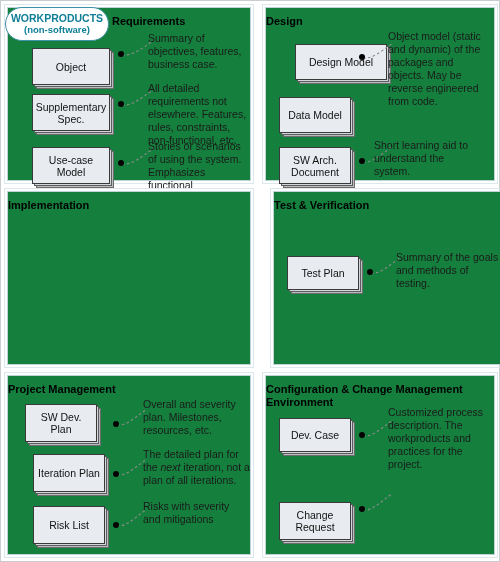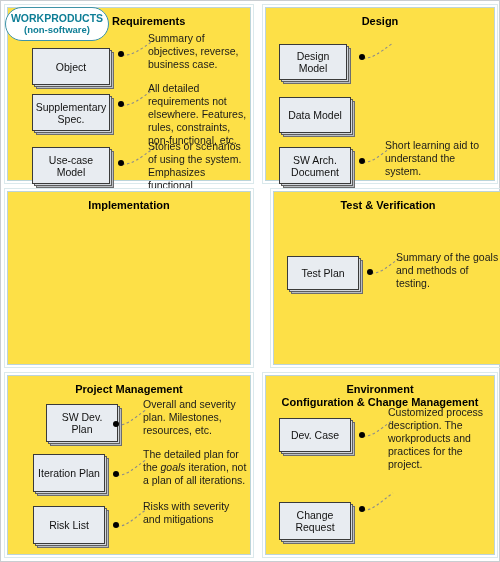--- a/index.html
+++ b/index.html
@@ -13,27 +13,27 @@
     position:absolute;left:0;top:0;width:500px;height:562px;
     box-sizing:border-box;
     border:1px solid #c9cdd1;
     background:#ffffff;
   }
   
   .quad{
     position:absolute;
     box-sizing:border-box;
     border:1px solid #bcd4da;
-    background:#fde047;
+    background:#15803d;
     outline:1px solid #dbe9ec;
     outline-offset:2px;
   }
   .q-title{
     position:absolute;left:0;right:0;top:6px;
-    text-align:center;
+    text-align:left;
     font-size:11px;
     font-weight:bold;
     color:#000;
     line-height:13px;
     letter-spacing:0px;
   }
   .q-title.two-line{line-height:13px;}
 
   
   .wp{
@@ -114,21 +114,21 @@
       <div class="shadow-a"></div>
       <div class="shadow-b"></div>
       <div class="face">Object</div>
     </div>
     <div class="leader" style="left:108px;top:30px;width:42px;height:22px;">
       <svg class="curve" width="42" height="22">
         <path d="M6 17 C 16 18, 24 12, 38 2" fill="none" stroke="#8c8c8c" stroke-width="1.1" stroke-dasharray="2.5,2.5"></path>
       </svg>
       <div class="dot" style="left:2px;top:13px;"></div>
     </div>
-    <div class="note" style="left:140px;top:24px;width:104px;">Summary of objectives, reverse, business case.</div>
+    <div class="note" style="left:140px;top:24px;width:104px;">Summary of objectives, features, business case.</div>
 
     <div class="wp" style="left:24px;top:86px;width:78px;height:37px;">
       <div class="shadow-a"></div>
       <div class="shadow-b"></div>
       <div class="face">Supplementary Spec.</div>
     </div>
     <div class="leader" style="left:108px;top:78px;width:42px;height:24px;">
       <svg class="curve" width="42" height="24">
         <path d="M6 19 C 16 20, 24 13, 38 3" fill="none" stroke="#8c8c8c" stroke-width="1.1" stroke-dasharray="2.5,2.5"></path>
       </svg>
@@ -146,50 +146,51 @@
         <path d="M6 18 C 16 19, 24 12, 38 2" fill="none" stroke="#8c8c8c" stroke-width="1.1" stroke-dasharray="2.5,2.5"></path>
       </svg>
       <div class="dot" style="left:2px;top:14px;"></div>
     </div>
     <div class="note" style="left:140px;top:132px;width:104px;">Stories or scenarios of using the system. Emphasizes functional requirements.</div>
   </div>
 
   <div class="quad" style="left:264px;top:6px;width:230px;height:174px;">
     <div class="q-title" style="top:7px;">Design</div>
 
-    <div class="wp" style="left:13px;top:36px;width:68px;height:36px;">
+    <div class="wp" style="left:29px;top:36px;width:92px;height:36px;">
       <div class="shadow-a"></div>
       <div class="shadow-b"></div>
       <div class="face">Design Model</div>
     </div>
     <div class="leader" style="left:91px;top:33px;width:40px;height:22px;">
       <svg class="curve" width="40" height="22">
         <path d="M6 17 C 15 18, 22 12, 36 2" fill="none" stroke="#8c8c8c" stroke-width="1.1" stroke-dasharray="2.5,2.5"></path>
       </svg>
       <div class="dot" style="left:2px;top:13px;"></div>
     </div>
+    <div class="note" style="left:122px;top:22px;width:104px;">Object model (static and dynamic) of the packages and objects. May be reverse engineered from code.</div>
 
     <div class="wp" style="left:13px;top:89px;width:72px;height:36px;">
       <div class="shadow-a"></div>
       <div class="shadow-b"></div>
       <div class="face">Data Model</div>
     </div>
 
     <div class="wp" style="left:13px;top:139px;width:72px;height:37px;">
       <div class="shadow-a"></div>
       <div class="shadow-b"></div>
       <div class="face">SW Arch. Document</div>
     </div>
     <div class="leader" style="left:91px;top:136px;width:40px;height:22px;">
       <svg class="curve" width="40" height="22">
         <path d="M6 18 C 15 19, 22 12, 36 2" fill="none" stroke="#8c8c8c" stroke-width="1.1" stroke-dasharray="2.5,2.5"></path>
       </svg>
       <div class="dot" style="left:2px;top:14px;"></div>
     </div>
-    <div class="note" style="left:119px;top:131px;width:104px;">Short learning aid to understand the system.</div>
+    <div class="note" style="left:108px;top:131px;width:104px;">Short learning aid to understand the system.</div>
   </div>
 
   <div class="quad" style="left:6px;top:190px;width:244px;height:174px;">
     <div class="q-title" style="top:7px;">Implementation</div>
   </div>
 
   <div class="quad" style="left:264px;top:190px;width:230px;height:174px;margin-left:8px;">
     <div class="q-title" style="top:7px;">Test &amp; Verification</div>
 
     <div class="wp" style="left:13px;top:64px;width:72px;height:34px;">
@@ -202,21 +203,21 @@
         <path d="M6 18 C 15 19, 22 12, 36 2" fill="none" stroke="#8c8c8c" stroke-width="1.1" stroke-dasharray="2.5,2.5"></path>
       </svg>
       <div class="dot" style="left:2px;top:14px;"></div>
     </div>
     <div class="note" style="left:122px;top:59px;width:104px;">Summary of the goals and methods of testing.</div>
   </div>
 
   <div class="quad" style="left:6px;top:374px;width:244px;height:180px;">
     <div class="q-title" style="top:7px;">Project Management</div>
 
-    <div class="wp" style="left:38px;top:28px;width:72px;height:38px;">
+    <div class="wp" style="left:17px;top:28px;width:72px;height:38px;">
       <div class="shadow-a"></div>
       <div class="shadow-b"></div>
       <div class="face">SW Dev. Plan</div>
     </div>
     <div class="leader" style="left:103px;top:30px;width:40px;height:24px;">
       <svg class="curve" width="40" height="24">
         <path d="M6 19 C 15 20, 22 13, 36 3" fill="none" stroke="#8c8c8c" stroke-width="1.1" stroke-dasharray="2.5,2.5"></path>
       </svg>
       <div class="dot" style="left:2px;top:15px;"></div>
     </div>
@@ -226,40 +227,40 @@
       <div class="shadow-a"></div>
       <div class="shadow-b"></div>
       <div class="face">Iteration Plan</div>
     </div>
     <div class="leader" style="left:103px;top:80px;width:40px;height:24px;">
       <svg class="curve" width="40" height="24">
         <path d="M6 19 C 15 20, 22 13, 36 3" fill="none" stroke="#8c8c8c" stroke-width="1.1" stroke-dasharray="2.5,2.5"></path>
       </svg>
       <div class="dot" style="left:2px;top:15px;"></div>
     </div>
-    <div class="note" id="note-iteration-plan" style="left:135px;top:72px;width:108px;">The detailed plan for the <i>goals</i> iteration, not a plan of all iterations.</div>
+    <div class="note" id="note-iteration-plan" style="left:135px;top:72px;width:108px;">The detailed plan for the <i>next</i> iteration, not a plan of all iterations.</div>
 
     <div class="wp" style="left:25px;top:130px;width:72px;height:38px;border-radius:7px;">
       <div class="shadow-a"></div>
       <div class="shadow-b"></div>
       <div class="face">Risk List</div>
     </div>
     <div class="leader" style="left:103px;top:130px;width:40px;height:24px;">
       <svg class="curve" width="40" height="24">
         <path d="M6 20 C 15 21, 22 13, 36 3" fill="none" stroke="#8c8c8c" stroke-width="1.1" stroke-dasharray="2.5,2.5"></path>
       </svg>
       <div class="dot" style="left:2px;top:16px;"></div>
     </div>
     <div class="note" style="left:135px;top:124px;width:106px;">Risks with severity and mitigations</div>
   </div>
 
   <div class="quad" style="left:264px;top:374px;width:230px;height:180px;">
     <div class="q-title two-line" style="top:7px;">
+      <div>Configuration &amp; Change Management</div>
       <div>Environment</div>
-      <div>Configuration &amp; Change Management</div>
     </div>
 
     <div class="wp" style="left:13px;top:42px;width:72px;height:34px;">
       <div class="shadow-a"></div>
       <div class="shadow-b"></div>
       <div class="face">Dev. Case</div>
     </div>
     <div class="leader" style="left:91px;top:41px;width:40px;height:24px;">
       <svg class="curve" width="40" height="24">
         <path d="M6 19 C 15 20, 22 13, 36 3" fill="none" stroke="#8c8c8c" stroke-width="1.1" stroke-dasharray="2.5,2.5"></path>

